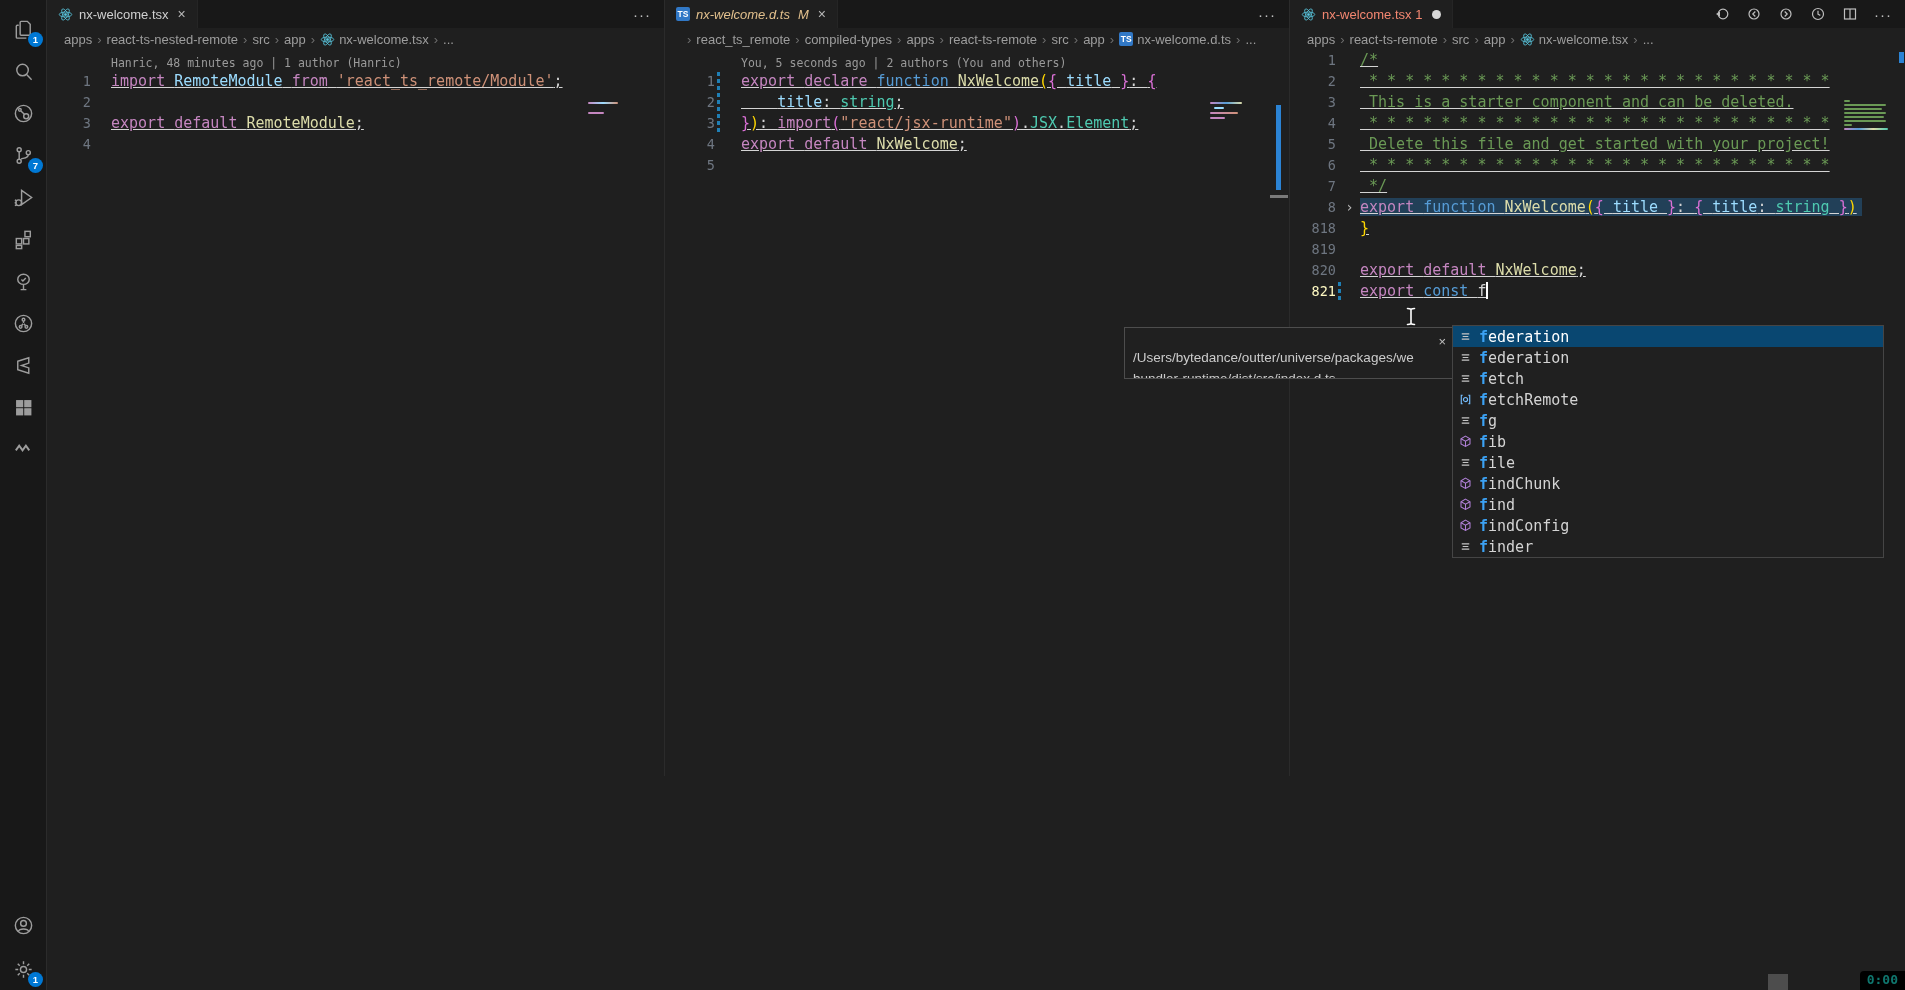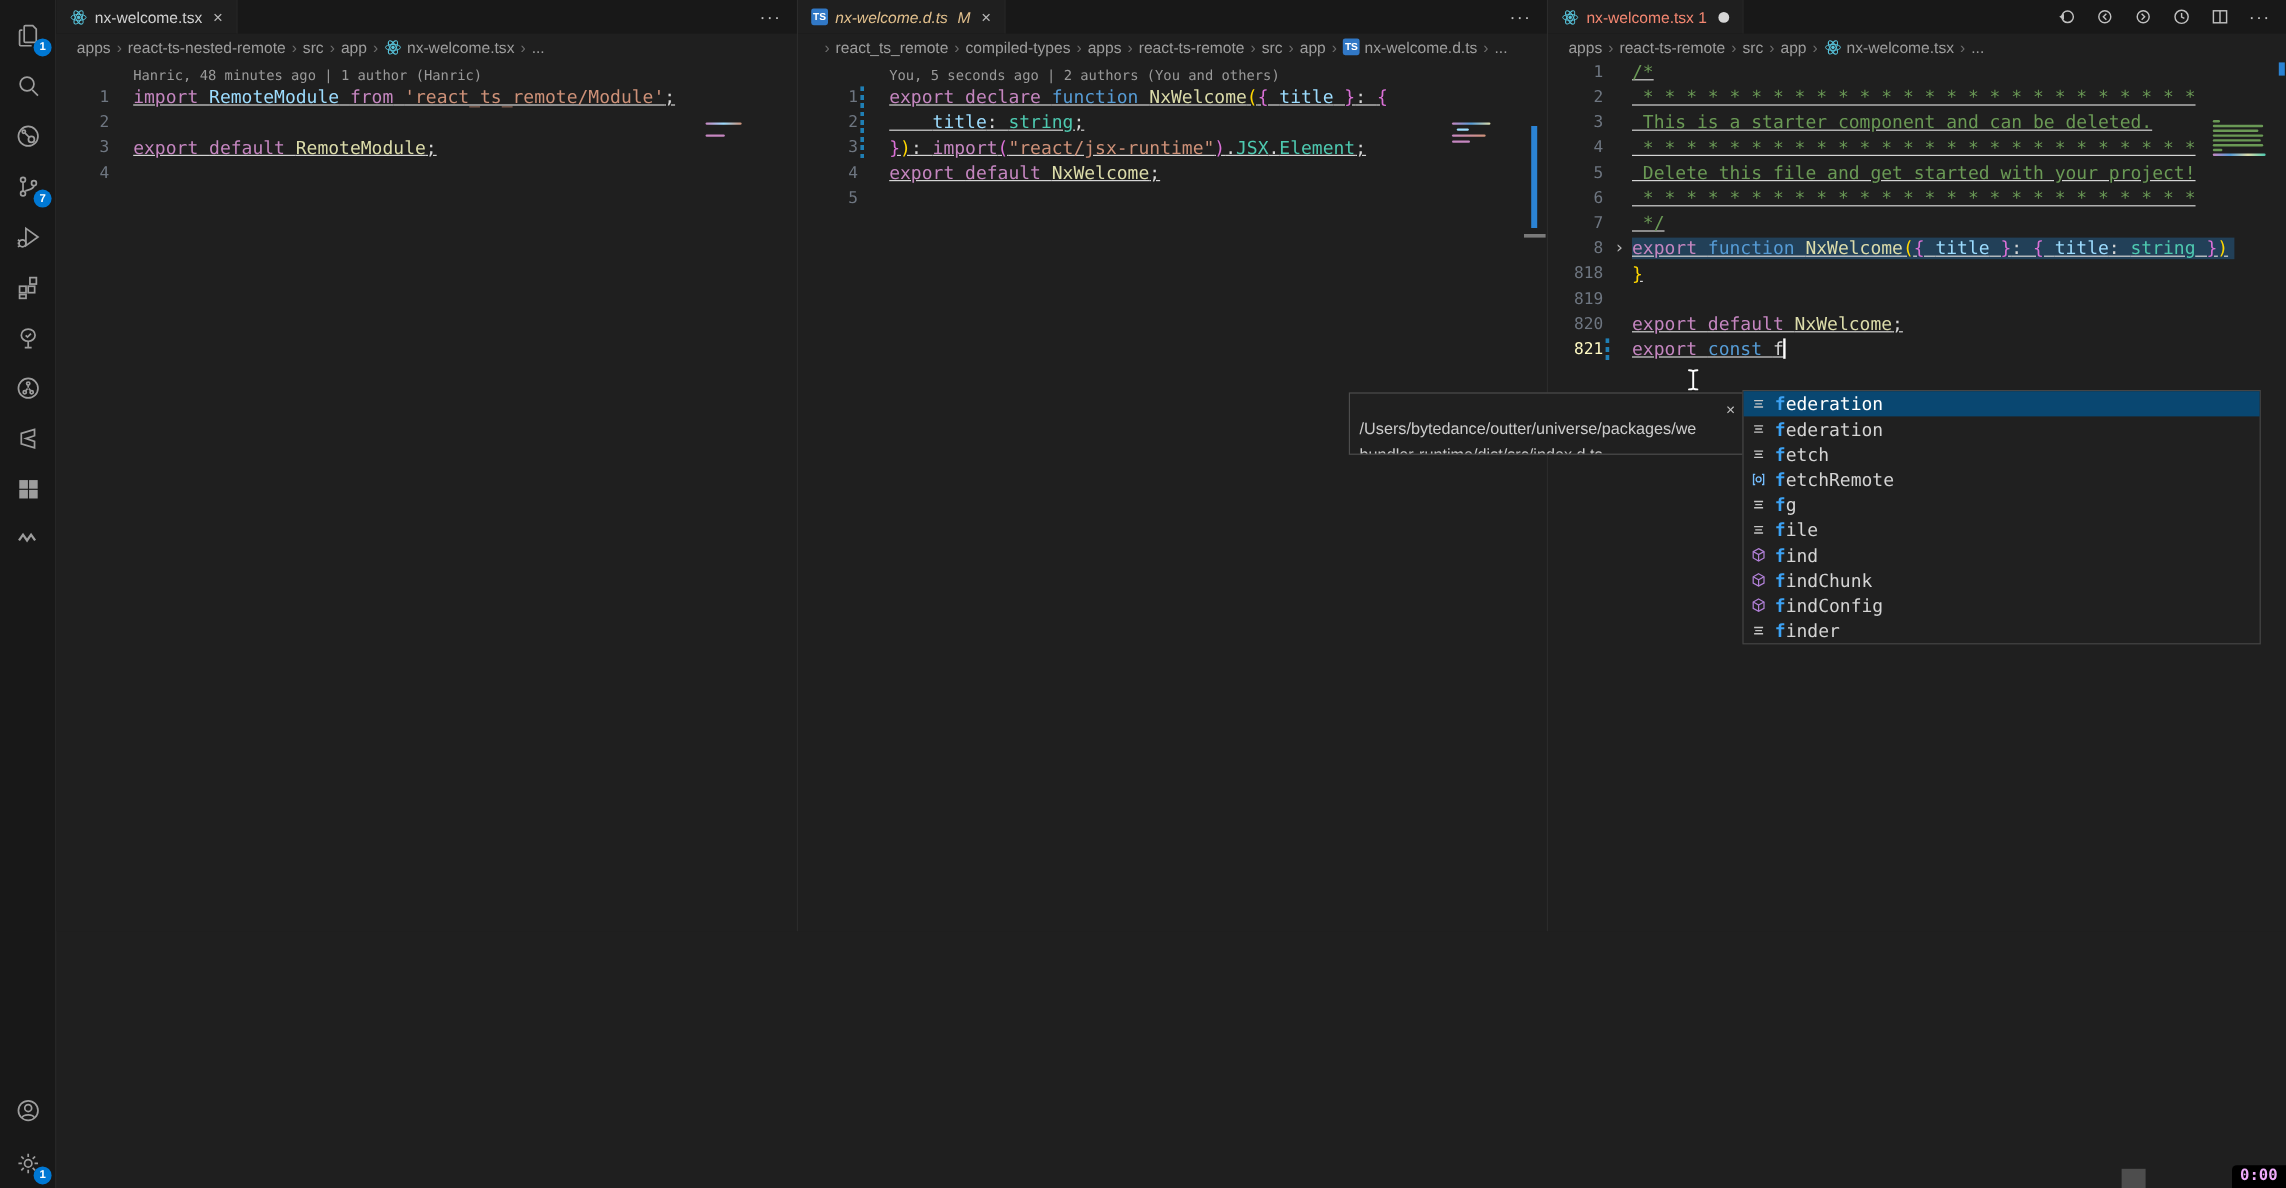--- a/index.html
+++ b/index.html
@@ -76,21 +76,21 @@
   #suggest .match{color:#3ca2f4;font-weight:bold;}
   .sicon{width:17px;height:16px;flex:none;display:inline-flex;align-items:center;justify-content:center;}
   .sicon svg{width:15px;height:15px;}
 
   
   #pathbox{position:absolute;left:1124px;top:327px;width:329px;height:52px;background:#202020;
     border:1px solid #4d4d4d;z-index:25;padding:19px 8px;color:#cccccc;font-size:13.5px;line-height:21px;white-space:nowrap;overflow:hidden;}
   #pathbox .close{position:absolute;right:6px;top:3px;color:#c0c0c0;cursor:pointer;font-size:13px;}
 
   
-  #rec-timer{position:absolute;right:0;bottom:0;background:#000;color:#f0abfc;border-radius:4px 0 0 0;
+  #rec-timer{position:absolute;right:0;bottom:0;background:#000;color:#0f766e;border-radius:4px 0 0 0;
     padding:1px 7px 3px 7px;font-family:"DejaVu Sans Mono",monospace;font-size:13px;font-weight:bold;z-index:40;text-align:center;}
   #hscroll-thumb{position:absolute;left:1768px;top:974px;width:20px;height:16px;background:#4d4d4d;z-index:5;}
 
   
   #mouse{position:absolute;left:1404px;top:306px;z-index:50;pointer-events:none;}
 </style>
 </head>
 <body>
 
 <div id="activitybar">
@@ -425,31 +425,35 @@
       <li><span class="sicon"><svg viewBox="0 0 16 16" stroke="#c5c5c5" stroke-width="1.2" fill="none">
             <path d="M4 5.2h8M5 8h6M4 10.8h8"></path>
           </svg></span><span><span class="match">f</span>etch</span></li>
       <li><span class="sicon"><svg viewBox="0 0 16 16" stroke="#75beff" stroke-width="1.2" fill="none">
             <path d="M5 3.5H3.5v9H5M11 3.5h1.5v9H11"></path>
             <circle cx="8" cy="8" r="2.2"></circle>
           </svg></span><span><span class="match">f</span>etchRemote</span></li>
       <li><span class="sicon"><svg viewBox="0 0 16 16" stroke="#c5c5c5" stroke-width="1.2" fill="none">
             <path d="M4 5.2h8M5 8h6M4 10.8h8"></path>
           </svg></span><span><span class="match">f</span>g</span></li>
+      <li><span class="sicon"><svg viewBox="0 0 16 16" stroke="#b180d7" stroke-width="1.1" fill="none">
+            <path d="M8 2.3l4.8 2.7v5.6L8 13.3 3.2 10.6V5z"></path>
+            <path d="M3.2 5L8 7.7 12.8 5M8 7.7v5.6"></path>
+          </svg></span><span><span class="match">f</span>ib</span></li>
       <li><span class="sicon"><svg viewBox="0 0 16 16" stroke="#c5c5c5" stroke-width="1.2" fill="none">
             <path d="M4 5.2h8M5 8h6M4 10.8h8"></path>
           </svg></span><span><span class="match">f</span>ile</span></li>
       <li><span class="sicon"><svg viewBox="0 0 16 16" stroke="#b180d7" stroke-width="1.1" fill="none">
             <path d="M8 2.3l4.8 2.7v5.6L8 13.3 3.2 10.6V5z"></path>
             <path d="M3.2 5L8 7.7 12.8 5M8 7.7v5.6"></path>
-          </svg></span><span><span class="match">f</span>ind</span></li>
+          </svg></span><span><span class="match">f</span>indChunk</span></li>
       <li><span class="sicon"><svg viewBox="0 0 16 16" stroke="#b180d7" stroke-width="1.1" fill="none">
             <path d="M8 2.3l4.8 2.7v5.6L8 13.3 3.2 10.6V5z"></path>
             <path d="M3.2 5L8 7.7 12.8 5M8 7.7v5.6"></path>
-          </svg></span><span><span class="match">f</span>indChunk</span></li>
+          </svg></span><span><span class="match">f</span>ind</span></li>
       <li><span class="sicon"><svg viewBox="0 0 16 16" stroke="#b180d7" stroke-width="1.1" fill="none">
             <path d="M8 2.3l4.8 2.7v5.6L8 13.3 3.2 10.6V5z"></path>
             <path d="M3.2 5L8 7.7 12.8 5M8 7.7v5.6"></path>
           </svg></span><span><span class="match">f</span>indConfig</span></li>
       <li><span class="sicon"><svg viewBox="0 0 16 16" stroke="#c5c5c5" stroke-width="1.2" fill="none">
             <path d="M4 5.2h8M5 8h6M4 10.8h8"></path>
           </svg></span><span><span class="match">f</span>inder</span></li>
     </ul>
 </div>
 

